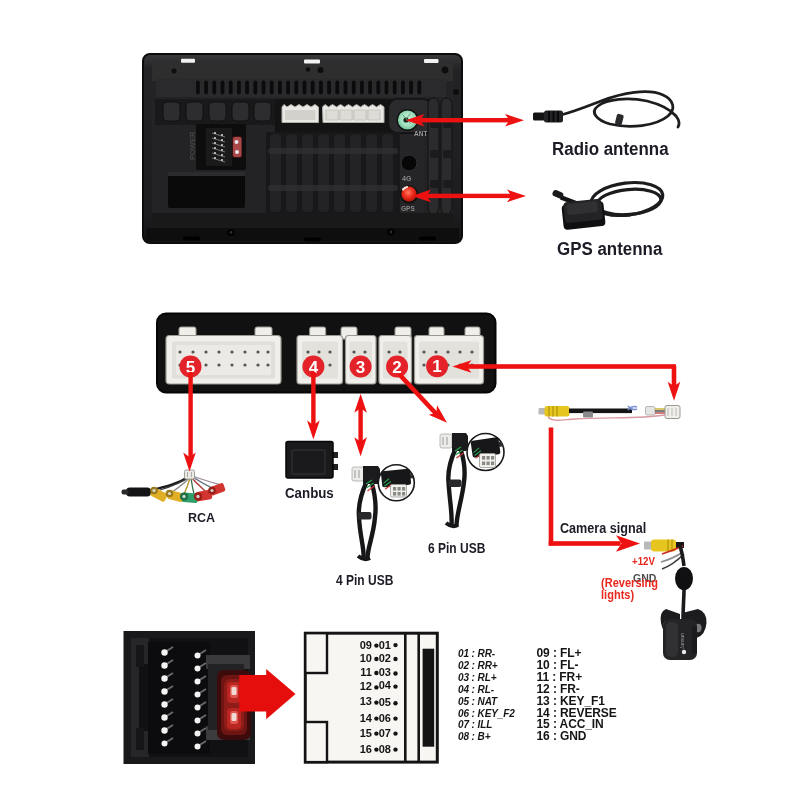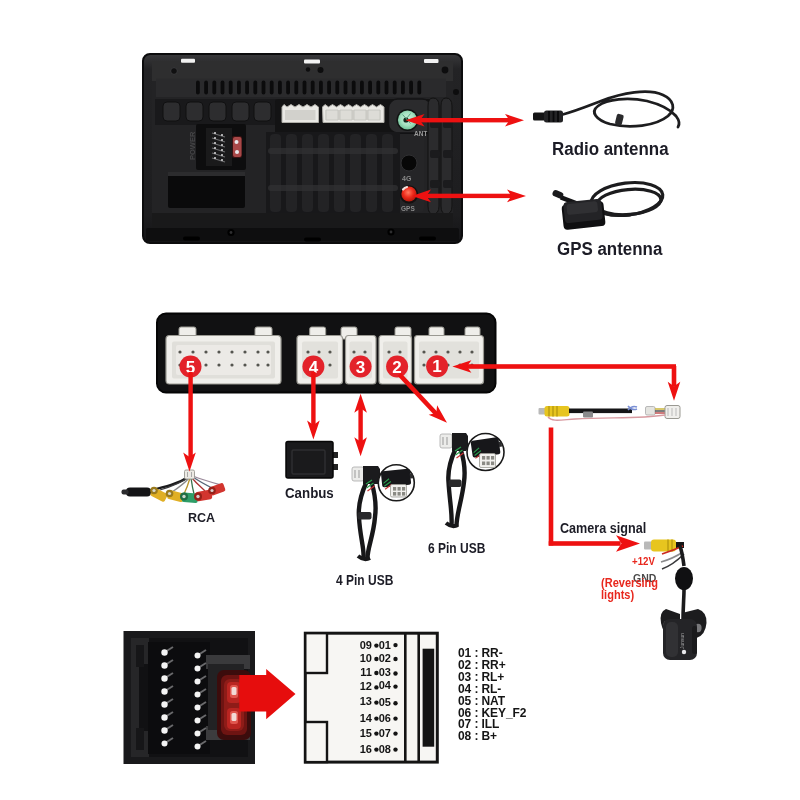--- a/index.html
+++ b/index.html
@@ -617,16 +617,19 @@
 <div class="lbl" style="left:552px;top:139px;font-size:18px;transform:scaleX(.94);">Radio antenna</div>
 <div class="lbl" style="left:557px;top:239px;font-size:18px;transform:scaleX(.94);">GPS antenna</div>
 <div class="lbl" style="left:188px;top:511px;font-size:12.5px;">RCA</div>
 <div class="lbl" style="left:285px;top:485px;font-size:14px;transform:scaleX(.95);">Canbus</div>
 <div class="lbl" style="left:336px;top:571px;font-size:15px;transform:scaleX(.8);">4 Pin USB</div>
 <div class="lbl" style="left:428px;top:539px;font-size:15px;transform:scaleX(.8);">6 Pin USB</div>
 <div class="lbl" style="left:560px;top:520px;font-size:14px;transform:scaleX(.9);">Camera signal</div>
 <div class="lbl" style="left:632px;top:555px;font-size:10.5px;color:#e8271d;transform:scaleX(.92);">+12V</div>
 <div class="lbl" style="left:633px;top:572px;font-size:10.5px;color:#4a4a4a;">GND</div>
 <div class="lbl" style="left:601px;top:577px;font-size:13px;color:#e8271d;transform:scaleX(.85);line-height:11.5px;">(Reversing<br>lights)</div>
-<div id="pinlist1" class="lbl" style="left:458px;top:648px;font-size:12px;line-height:11.9px;letter-spacing:-0.1px;color:#151515;">
+<div id="pinlist1" class="lbl" style="left:458px;top:648px;font-size:10px;line-height:11.9px;letter-spacing:-0.1px;color:#151515;font-style:italic;">
 01 : RR-<br>02 : RR+<br>03 : RL+<br>04 : RL-<br>05 : NAT<br>06 : KEY_F2<br>07 : ILL<br>08 : B+
 </div>
+<div id="pinlist2" class="lbl" style="left:536.5px;top:648px;font-size:12px;line-height:11.9px;letter-spacing:-0.1px;color:#151515;">
+09 : FL+<br>10 : FL-<br>11 : FR+<br>12 : FR-<br>13 : KEY_F1<br>14 : REVERSE<br>15 : ACC_IN<br>16 : GND
 </div>
+</div>
 
 </body></html>

